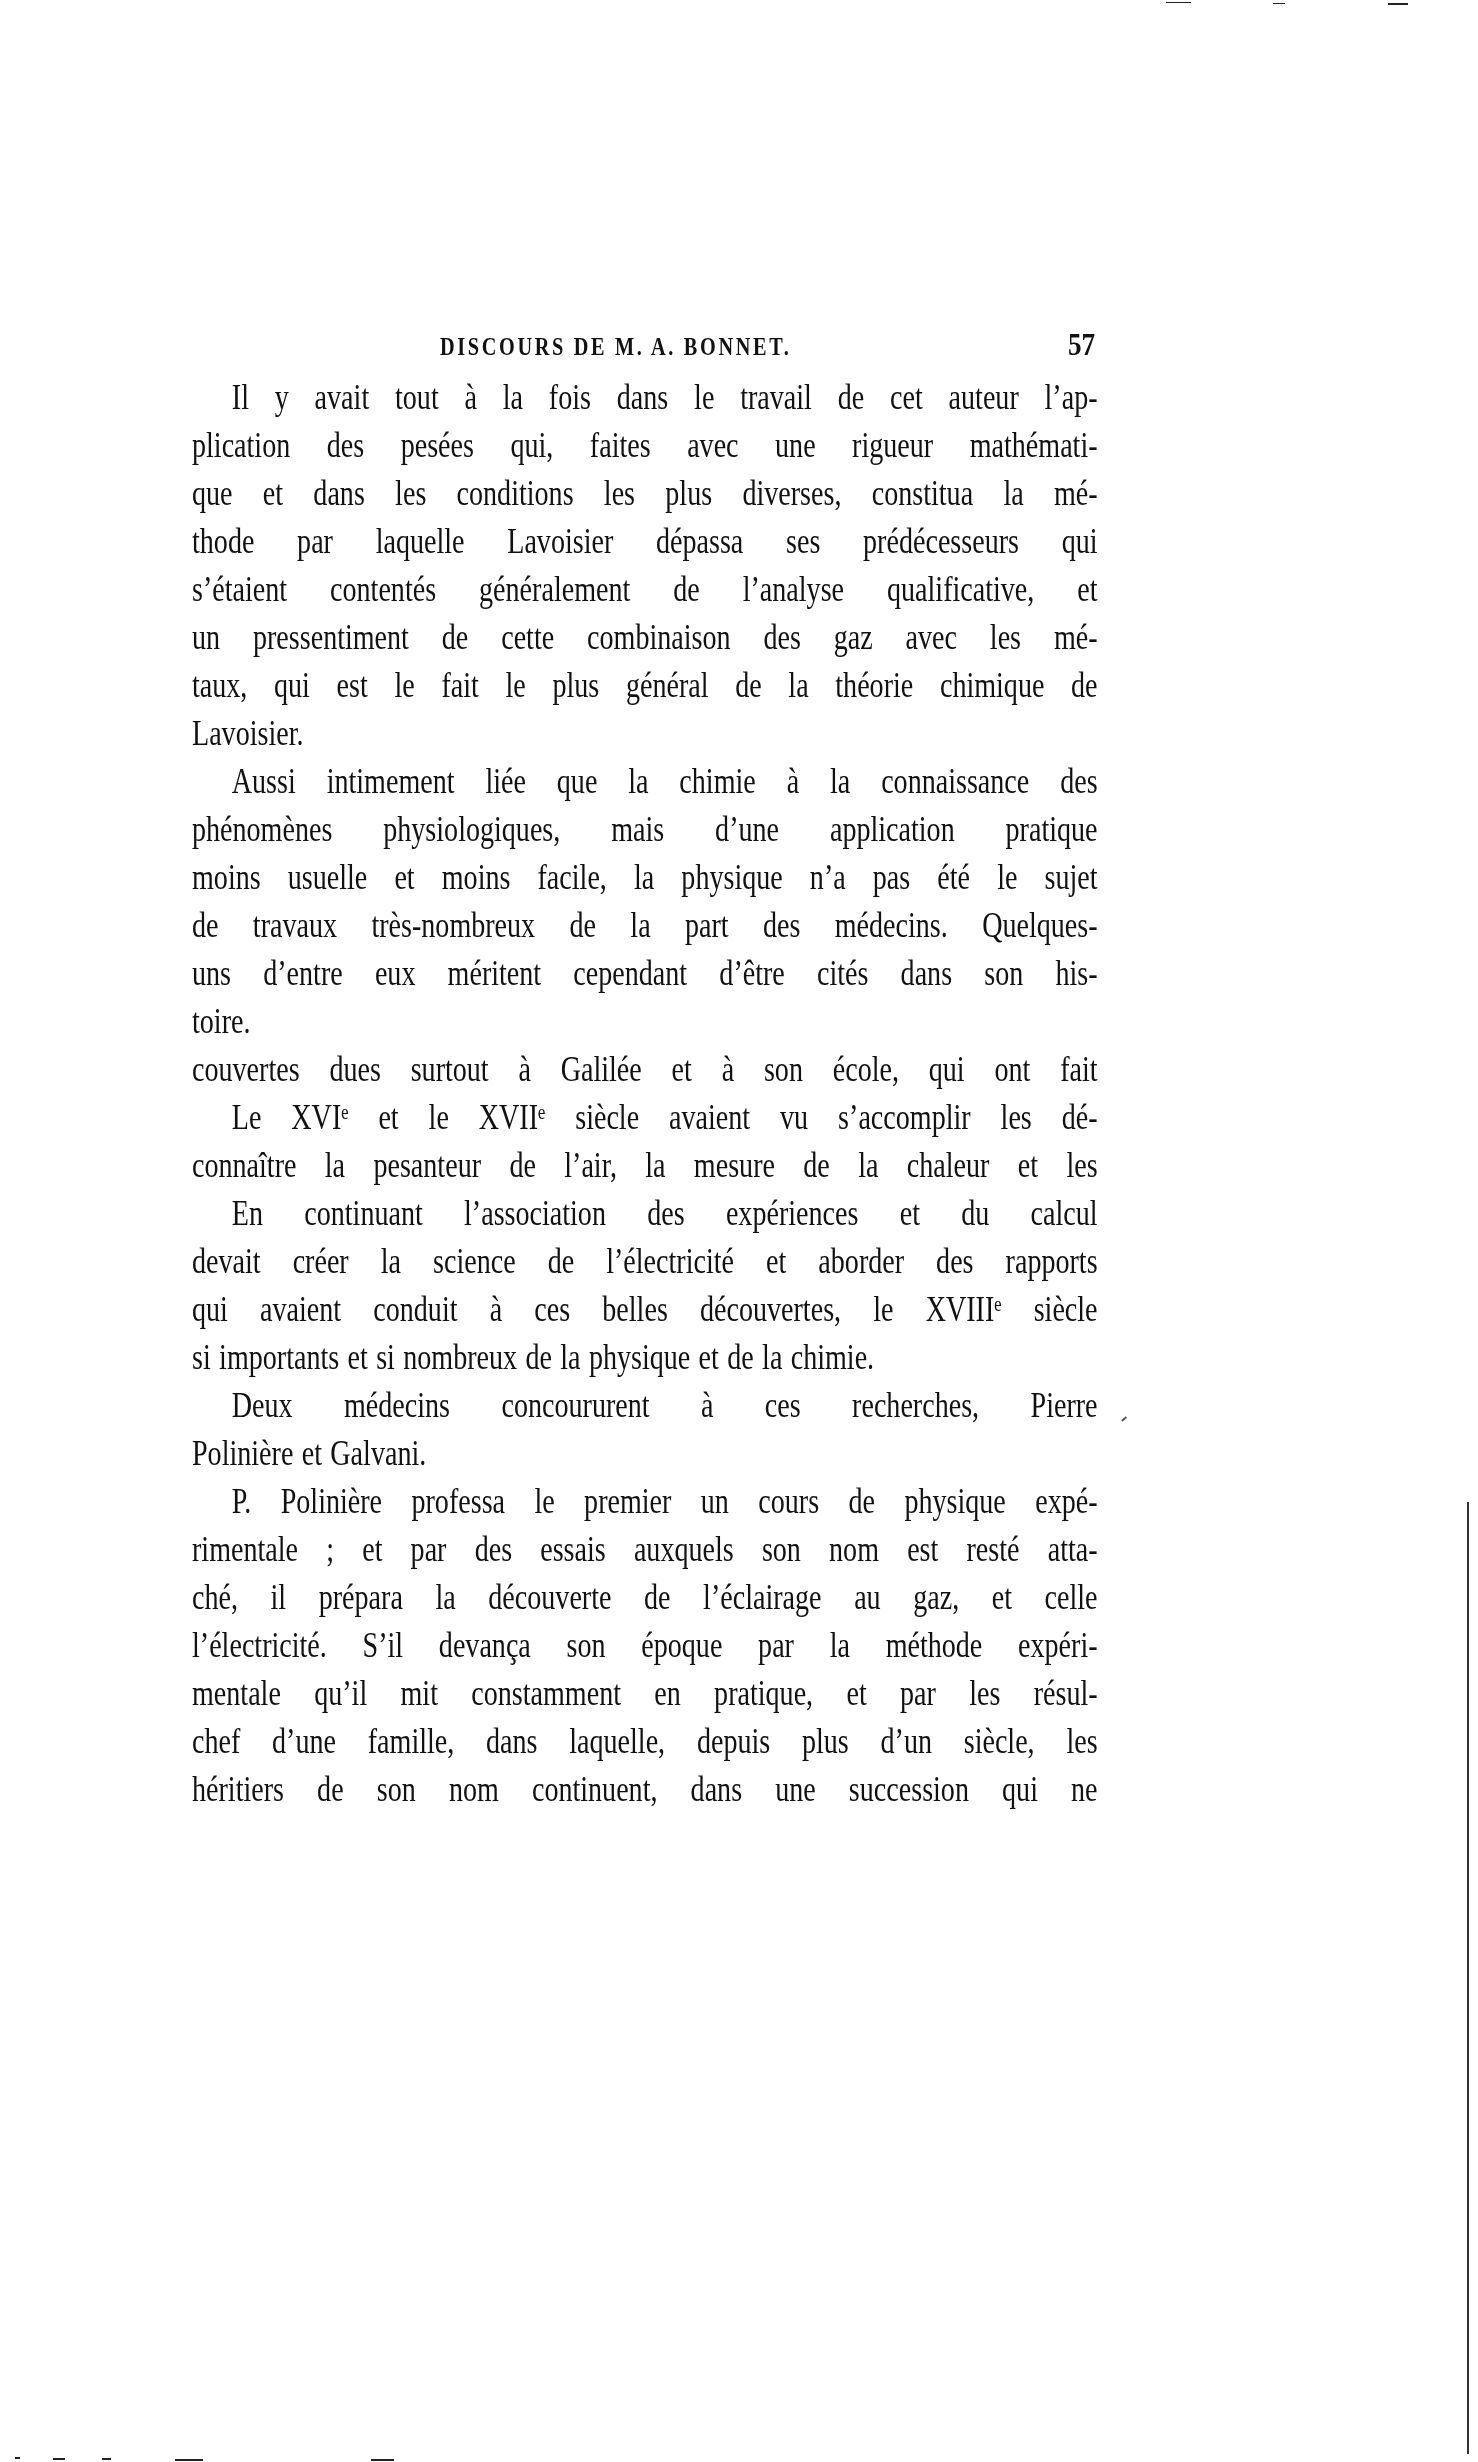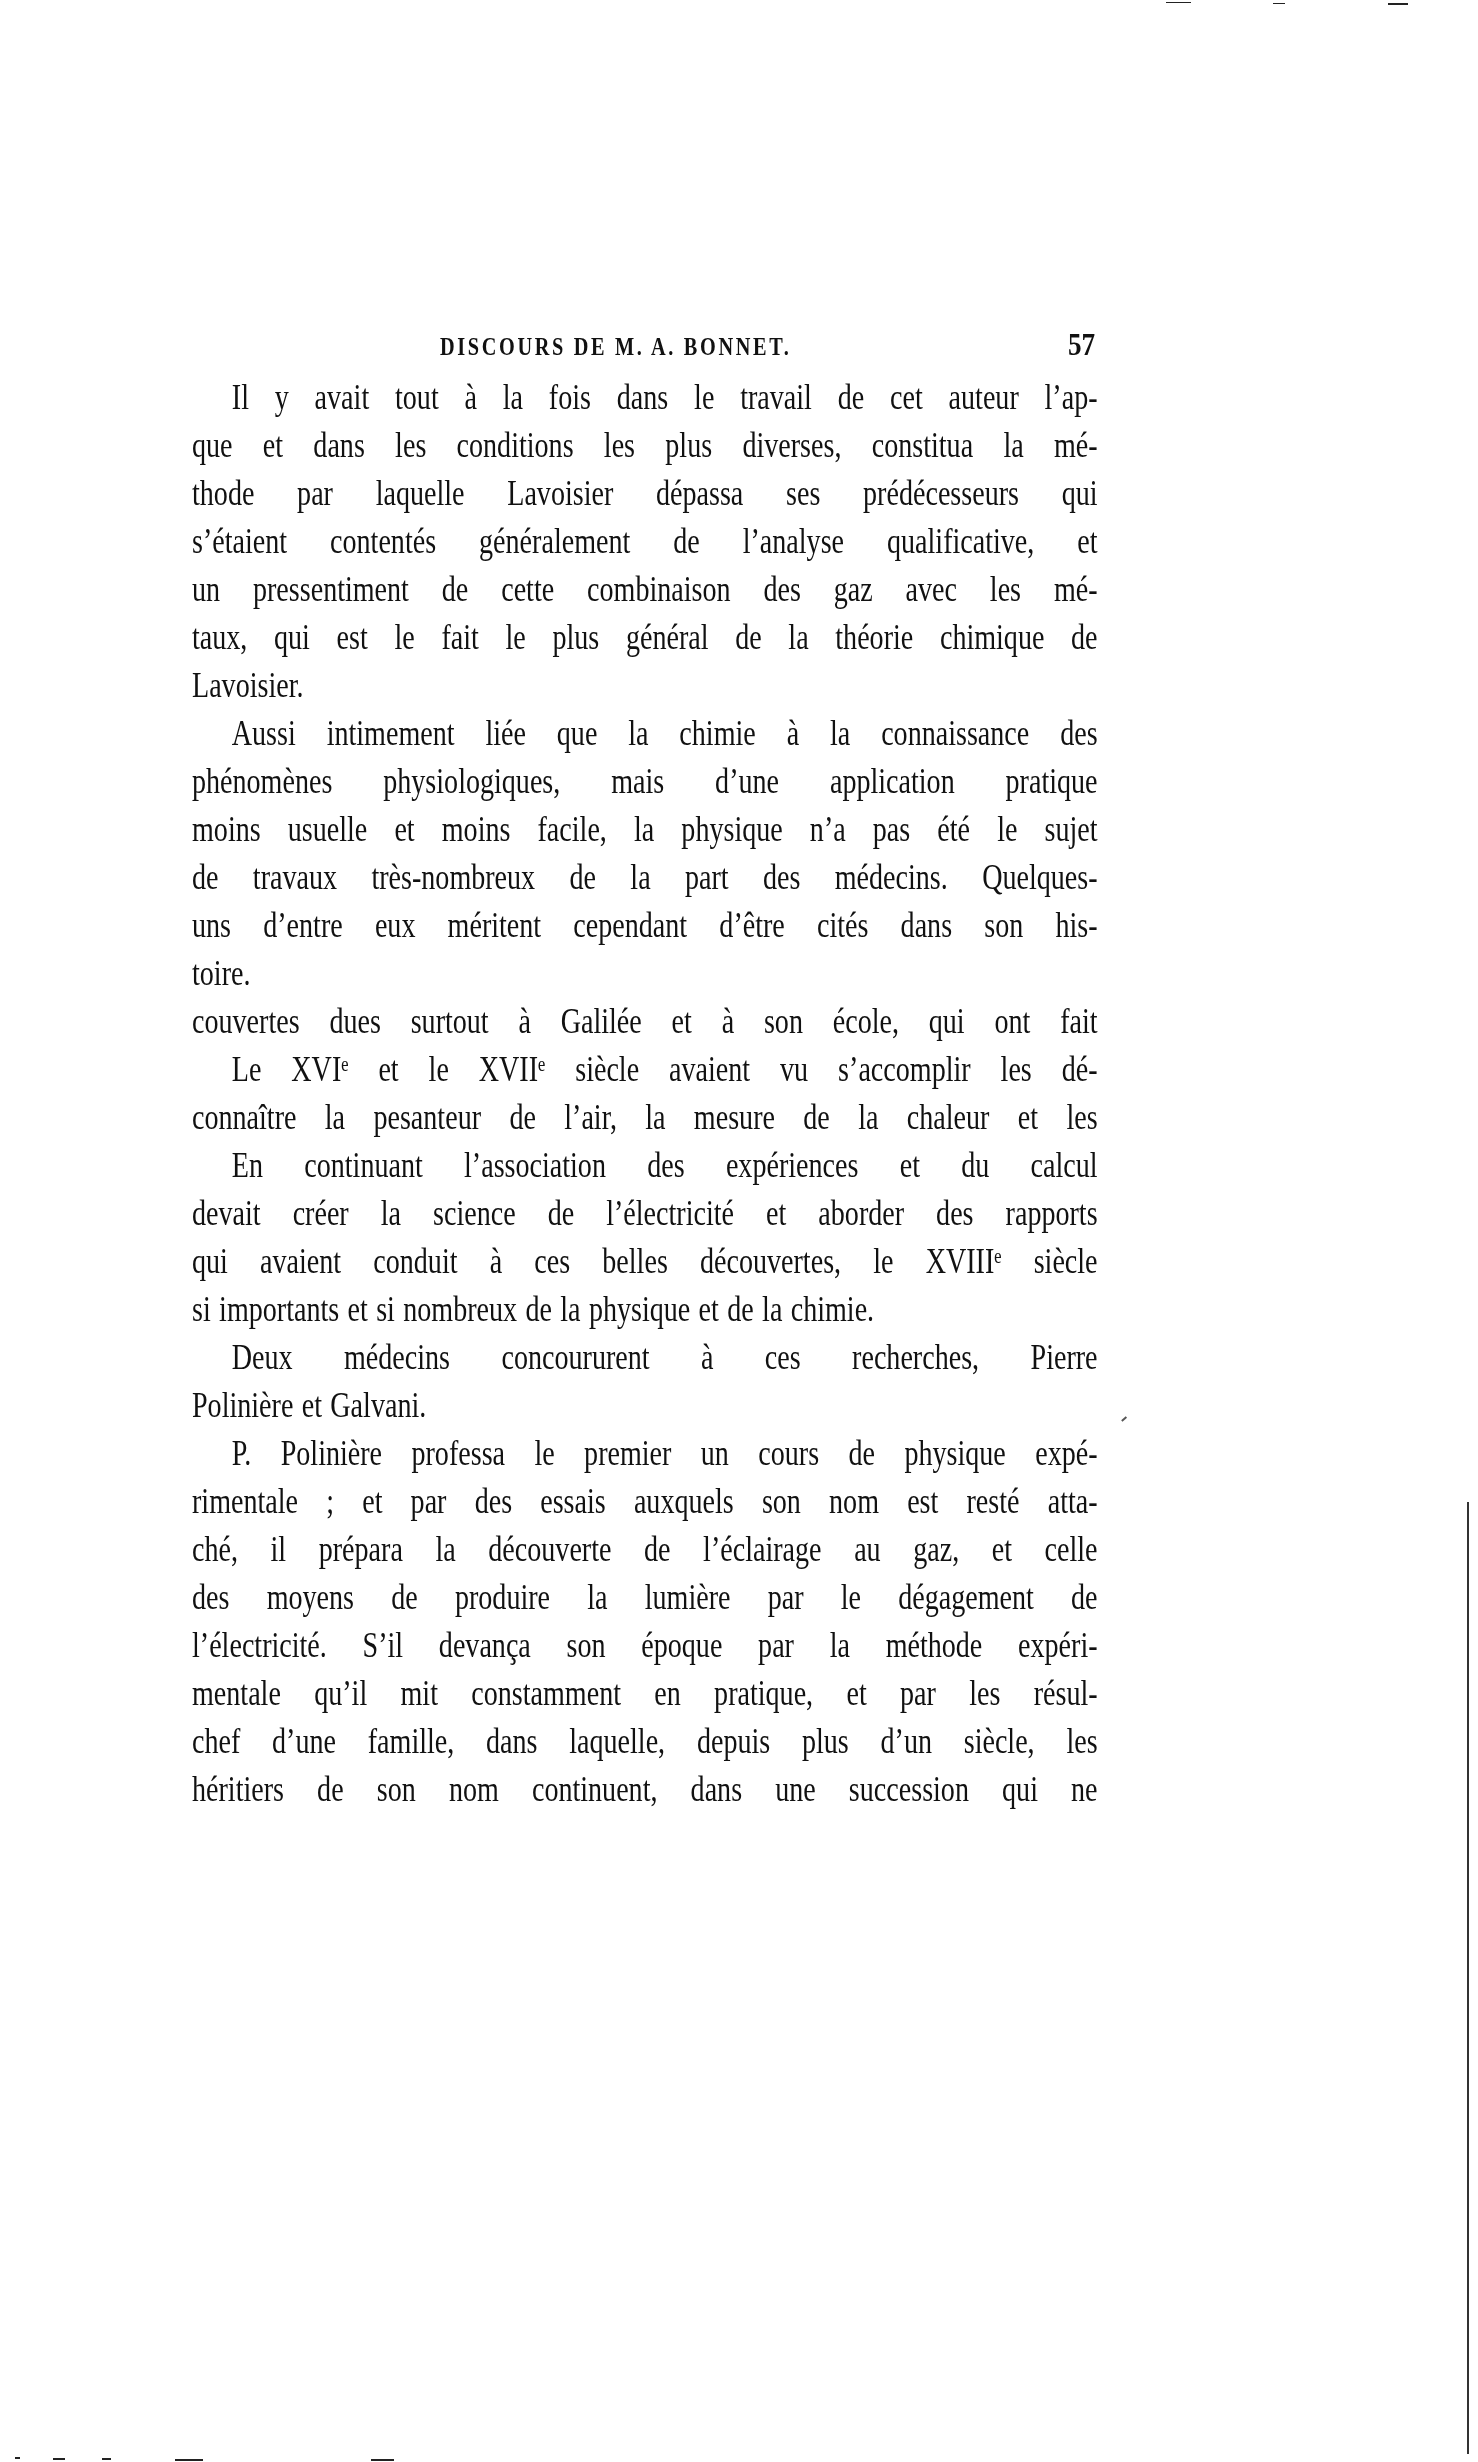--- a/index.html
+++ b/index.html
@@ -113,20 +113,23 @@
   </div>
   <div class="page-number">57</div>
 
   <div class="text-block">
 
     <div class="paragraph">
       <div class="line indent">
           <span class="inner">Il y avait tout à la fois dans le travail de cet auteur l’ap-</span>
         </div>
       <div class="line">
+          <span class="inner">plication des pesées qui, faites avec une rigueur mathémati-</span>
+        </div>
+      <div class="line">
           <span class="inner">que et dans les conditions les plus diverses, constitua la mé-</span>
         </div>
       <div class="line">
           <span class="inner">thode par laquelle Lavoisier dépassa ses prédécesseurs qui</span>
         </div>
       <div class="line">
           <span class="inner">s’étaient contentés généralement de l’analyse qualificative, et</span>
         </div>
       <div class="line">
           <span class="inner">un pressentiment de cette combinaison des gaz avec les mé-</span>
@@ -198,23 +201,20 @@
 
     <div class="paragraph">
       <div class="line indent">
           <span class="inner">P. Polinière professa le premier un cours de physique expé-</span>
         </div>
       <div class="line">
           <span class="inner">rimentale ; et par des essais auxquels son nom est resté atta-</span>
         </div>
       <div class="line">
           <span class="inner">ché, il prépara la découverte de l’éclairage au gaz, et celle</span>
-        </div>
-      <div class="line">
-          <span class="inner">des moyens de produire la lumière par le dégagement de</span>
         </div>
       <div class="line">
           <span class="inner">l’électricité. S’il devança son époque par la méthode expéri-</span>
         </div>
       <div class="line">
           <span class="inner">mentale qu’il mit constamment en pratique, et par les résul-</span>
         </div>
       <div class="line">
           <span class="inner">chef d’une famille, dans laquelle, depuis plus d’un siècle, les</span>
         </div>

